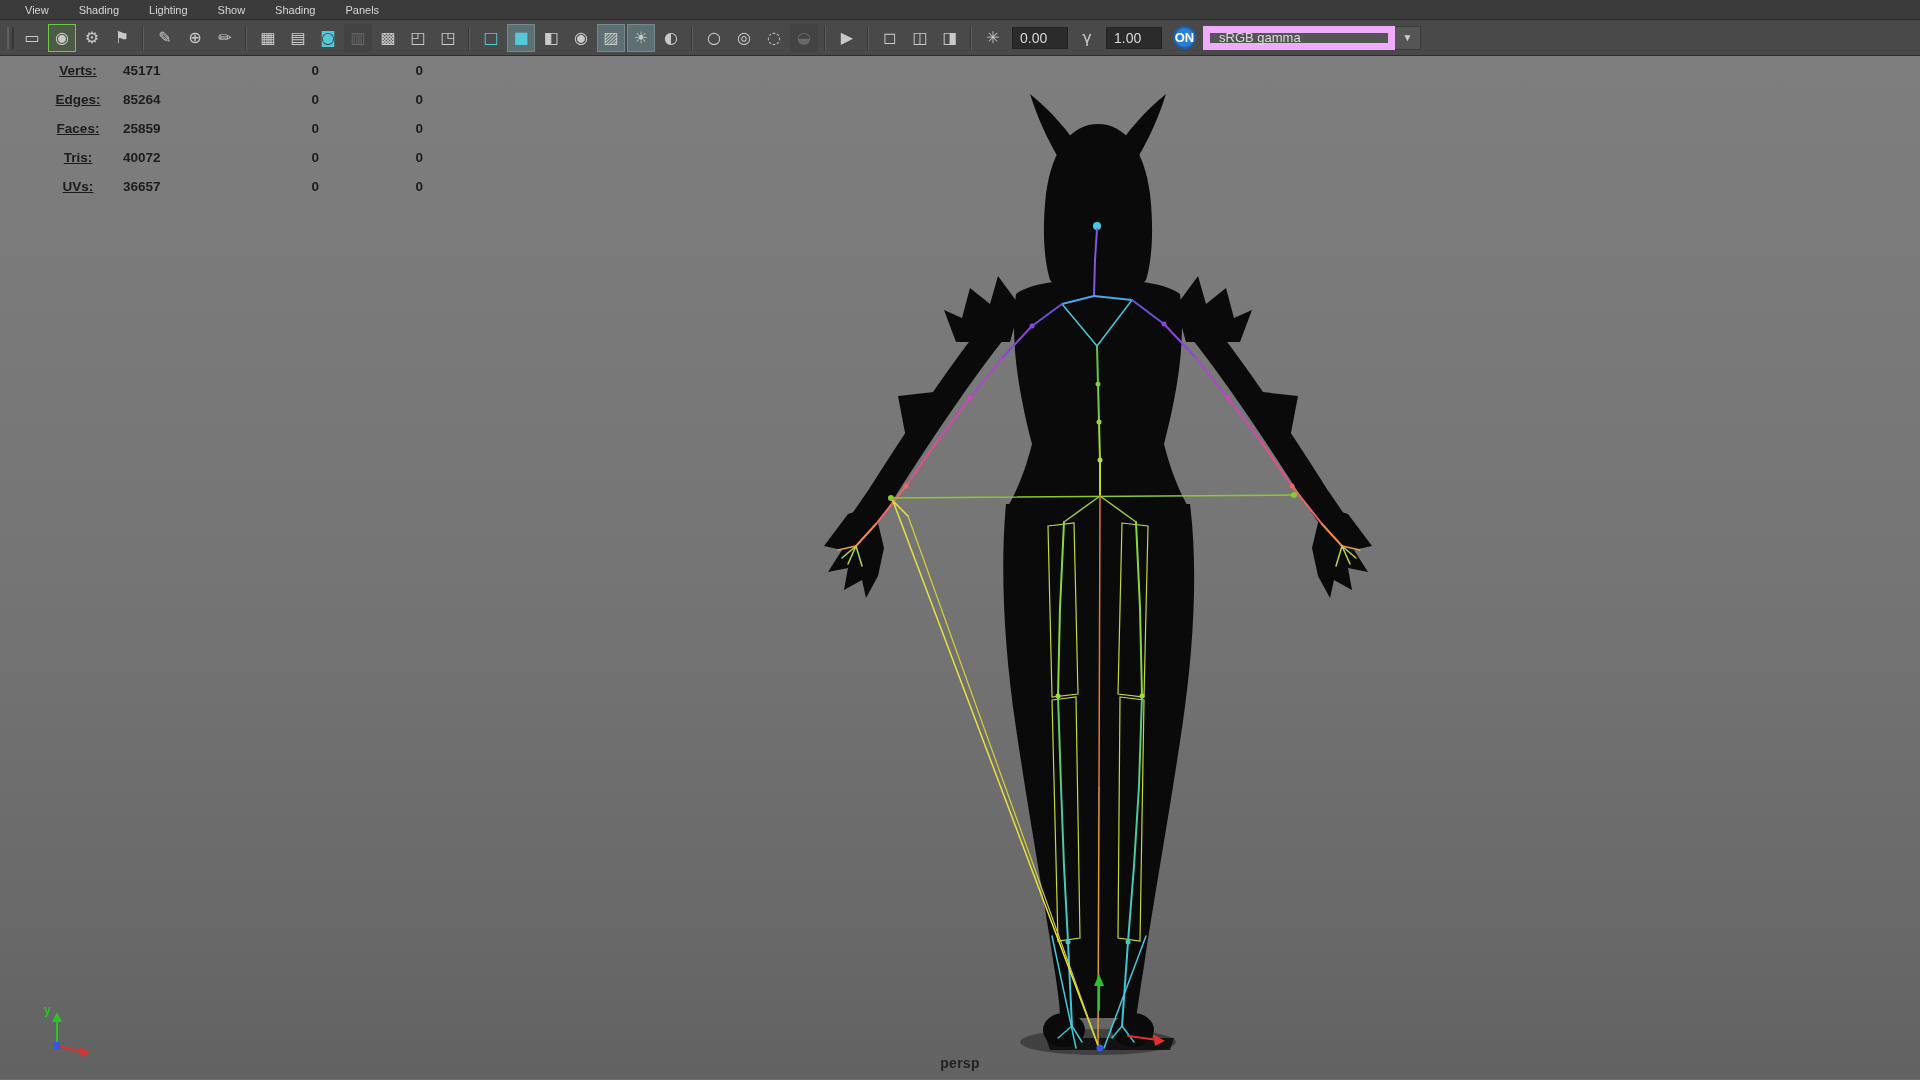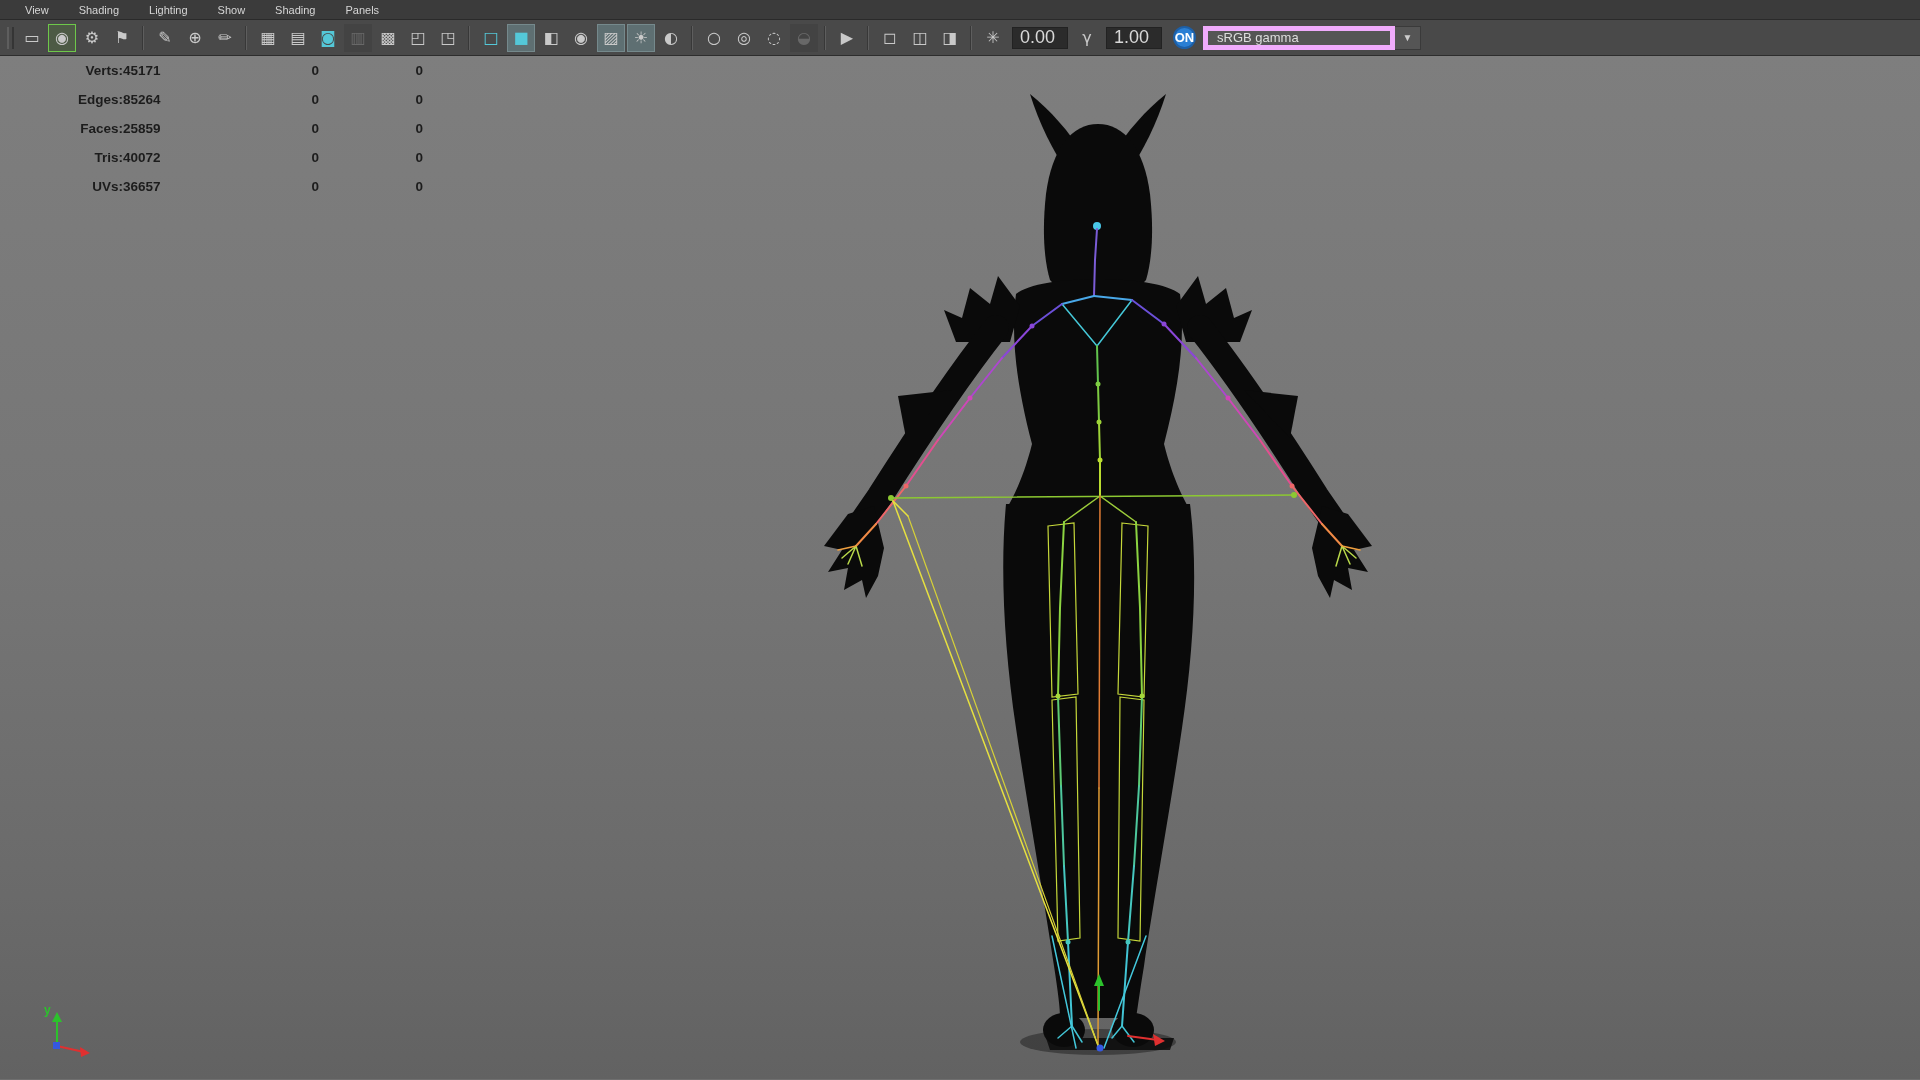--- a/index.html
+++ b/index.html
@@ -19,37 +19,37 @@
     border-left:2px solid #5e5e5e; border-right:2px solid #353535; }
   .tbtn { width:28px; height:28px; margin:0 1px; background:transparent; border:1px solid transparent;
     color:#c9c9c9; font-size:16px; line-height:1; display:flex; align-items:center; justify-content:center;
     font-family:"DejaVu Sans", sans-serif; cursor:default; }
   .tbtn.teal { color:#54c8d8; }
   .tbtn.active { background:#5e6f72; border-color:#75898c; }
   .tbtn.sel-green { border-color:#6ec84a; background:#4d5a45; }
   .tbtn.disabled { color:#686868; background:#434343; }
   .sep { width:1px; height:24px; background:#5e5e5e; box-shadow:-1px 0 0 #383838; margin:0 6px; }
   .field { width:56px; height:22px; background:#2b2b2b; border:1px solid #222; color:#d8d8d8;
-    font-size:18px; display:flex; align-items:center; padding:0 7px; margin:0 4px; }
+    font-size:14px; display:flex; align-items:center; padding:0 7px; margin:0 4px; }
   .badge-on { width:23px; height:23px; border-radius:50%; background:#2a7fd4; border:2px solid #1d5fa6;
     color:#fff; font-size:13px; font-weight:bold; display:flex; align-items:center; justify-content:center;
     margin:0 7px; cursor:default; }
-  .dropdown { width:192px; height:24px; background:#555555; border:5px solid #f0abfc; color:#dddddd;
+  .dropdown { width:192px; height:24px; background:#555555; border:7px solid #f0abfc; color:#dddddd;
     font-size:13px; display:flex; align-items:center; padding:0 9px; cursor:default; }
   .dd-arrow-box { width:26px; height:24px; background:#555555; border:1px solid #3a3a3a; border-left:none;
     color:#cccccc; font-size:10px; display:flex; align-items:center; justify-content:center; cursor:default; }
 
   
   .viewport { position:relative; height:1023px;
     background:linear-gradient(#7e7e7e 0%, #757575 50%, #6a6a6a 82%, #626262 100%); }
   .viewport svg { position:absolute; inset:0; }
 
   .hud { position:absolute; top:0; left:33px; color:#1c1c1c; font-weight:bold; font-size:13.5px; }
   .hud-row { display:flex; height:29px; line-height:29px; }
-  .hud-label { width:90px; text-align:right; }
+  .hud-label { width:90px; text-align:center;text-decoration:underline; }
   .hud-v1 { width:91px;  text-align:left; }
   .hud-v2 { width:105px; text-align:right; }
   .hud-v3 { width:104px; text-align:right; }
 
   .persp-label { position:absolute; left:0; right:0; bottom:8px; text-align:center;
     color:#222222; font-weight:bold; font-size:14px; letter-spacing:.3px; }
 </style>
 </head>
 <body>
 
@@ -279,13 +279,14 @@
       <span class="hud-v3">0</span>
     </div>
     <div class="hud-row">
       <span class="hud-label">UVs:</span>
       <span class="hud-v1">36657</span>
       <span class="hud-v2">0</span>
       <span class="hud-v3">0</span>
     </div>
   </div>
 
+  <div class="persp-label">persp</div>
 </div>
 
 </body></html>

